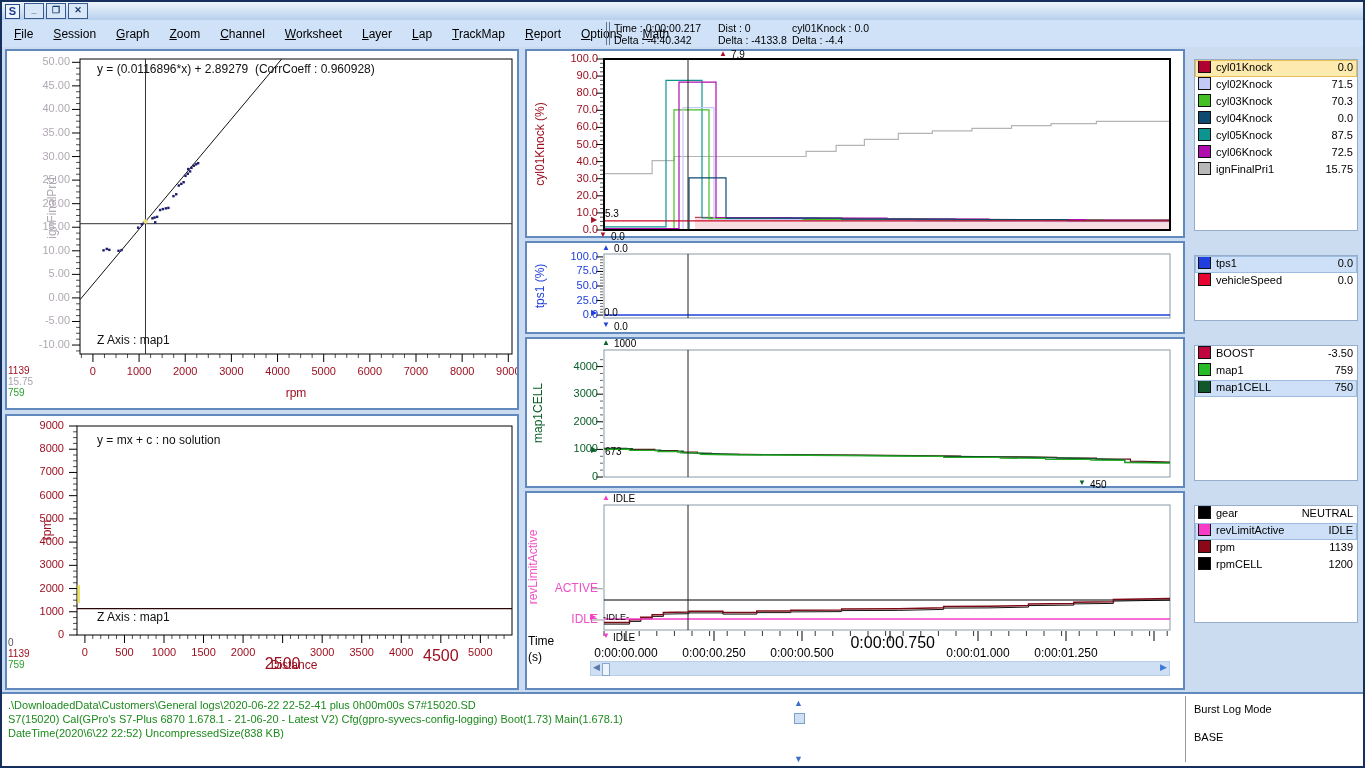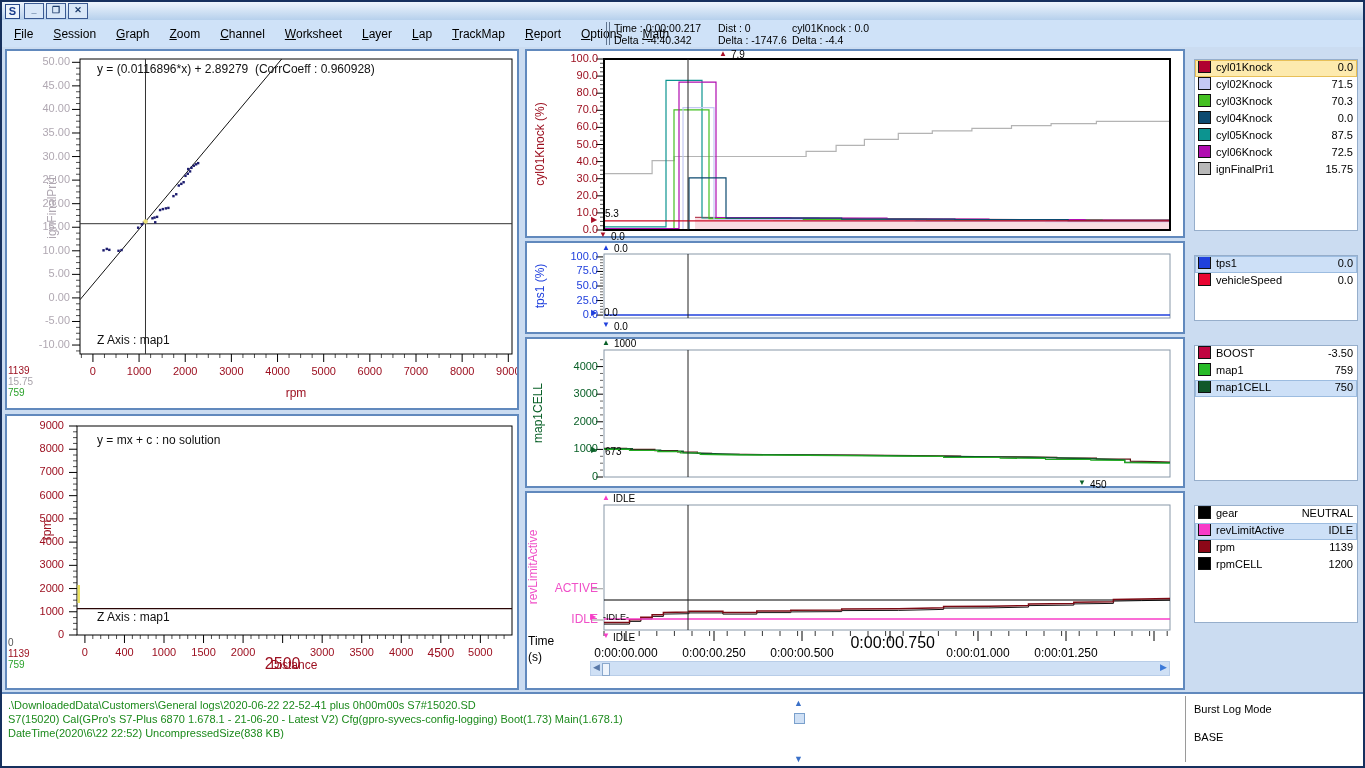--- a/index.html
+++ b/index.html
@@ -72,21 +72,21 @@
         <span class="mi"><u>T</u>rackMap</span>
         <span class="mi"><u>R</u>eport</span>
         <span class="mi"><u>O</u>ptions</span>
         <span class="mi"><u>M</u>ath</span>
       </div>
     <div id="info-sep"></div>
     <span class="infocell" style="left:612px;top:2px;">Time : 0:00:00.217</span>
     <span class="infocell" style="left:716px;top:2px;">Dist : 0</span>
     <span class="infocell" style="left:790px;top:2px;">cyl01Knock : 0.0</span>
     <span class="infocell" style="left:612px;top:14px;">Delta : -4:40.342</span>
-    <span class="infocell" style="left:716px;top:14px;">Delta : -1747.6</span>
+    <span class="infocell" style="left:716px;top:14px;">Delta : -4133.8</span>
     <span class="infocell" style="left:790px;top:14px;">Delta : -4.4</span>
   </div>
 
   <div class="panel" style="left:3px;top:47px;width:514px;height:361px;"></div>
   <div class="panel" style="left:3px;top:412px;width:514px;height:276px;"></div>
   <div class="panel" style="left:523px;top:47px;width:660px;height:189px;"></div>
   <div class="panel" style="left:523px;top:239px;width:660px;height:93px;"></div>
   <div class="panel" style="left:523px;top:335px;width:660px;height:151px;"></div>
   <div class="panel" style="left:523px;top:489px;width:660px;height:199px;"></div>
 
@@ -593,29 +593,29 @@
       <div class="tl" style="left: 11px; top: 28.2222px; width: 48px; text-align: right; color: rgb(156, 16, 32); font-size: 11px;">8000</div>
       <div class="tl" style="left: 11px; top: 51.4444px; width: 48px; text-align: right; color: rgb(156, 16, 32); font-size: 11px;">7000</div>
       <div class="tl" style="left: 11px; top: 74.6667px; width: 48px; text-align: right; color: rgb(156, 16, 32); font-size: 11px;">6000</div>
       <div class="tl" style="left: 11px; top: 97.8889px; width: 48px; text-align: right; color: rgb(156, 16, 32); font-size: 11px;">5000</div>
       <div class="tl" style="left: 11px; top: 121.111px; width: 48px; text-align: right; color: rgb(156, 16, 32); font-size: 11px;">4000</div>
       <div class="tl" style="left: 11px; top: 144.333px; width: 48px; text-align: right; color: rgb(156, 16, 32); font-size: 11px;">3000</div>
       <div class="tl" style="left: 11px; top: 167.556px; width: 48px; text-align: right; color: rgb(156, 16, 32); font-size: 11px;">2000</div>
       <div class="tl" style="left: 11px; top: 190.778px; width: 48px; text-align: right; color: rgb(156, 16, 32); font-size: 11px;">1000</div>
       <div class="tl" style="left: 11px; top: 214px; width: 48px; text-align: right; color: rgb(156, 16, 32); font-size: 11px;">0</div>
       <div class="tl" style="left: 55.9091px; top: 232px; width: 48px; text-align: center; color: rgb(156, 16, 32); font-size: 11px;">0</div>
-      <div class="tl" style="left: 95.4545px; top: 232px; width: 48px; text-align: center; color: rgb(156, 16, 32); font-size: 11px;">400</div>
+      <div class="tl" style="left: 95.4545px; top: 232px; width: 48px; text-align: center; color: rgb(156, 16, 32); font-size: 11px;">500</div>
       <div class="tl" style="left: 135px; top: 232px; width: 48px; text-align: center; color: rgb(156, 16, 32); font-size: 11px;">1000</div>
       <div class="tl" style="left: 174.545px; top: 232px; width: 48px; text-align: center; color: rgb(156, 16, 32); font-size: 11px;">1500</div>
       <div class="tl" style="left: 214.091px; top: 232px; width: 48px; text-align: center; color: rgb(156, 16, 32); font-size: 11px;">2000</div>
       <div class="tl" style="left: 253.636px; top: 240px; width: 48px; text-align: center; color: rgb(156, 16, 32); font-size: 16px;">2500</div>
       <div class="tl" style="left: 293.182px; top: 232px; width: 48px; text-align: center; color: rgb(156, 16, 32); font-size: 11px;">3000</div>
       <div class="tl" style="left: 332.727px; top: 232px; width: 48px; text-align: center; color: rgb(156, 16, 32); font-size: 11px;">3500</div>
       <div class="tl" style="left: 372.273px; top: 232px; width: 48px; text-align: center; color: rgb(156, 16, 32); font-size: 11px;">4000</div>
-      <div class="tl" style="left: 411.818px; top: 232px; width: 48px; text-align: center; color: rgb(156, 16, 32); font-size: 12px;">4500</div>
+      <div class="tl" style="left: 411.818px; top: 232px; width: 48px; text-align: center; color: rgb(156, 16, 32); font-size: 16px;">4500</div>
       <div class="tl" style="left: 451.364px; top: 232px; width: 48px; text-align: center; color: rgb(156, 16, 32); font-size: 11px;">5000</div>
       <div class="tl" style="left: 3px; top: 223px; color: rgb(85, 85, 85); font-size: 10px;">0</div>
       <div class="tl" style="left: 3px; top: 234px; color: rgb(156, 16, 32); font-size: 10px;">1139</div>
       <div class="tl" style="left: 3px; top: 245px; color: rgb(42, 162, 42); font-size: 10px;">759</div>
     </div>
   <div class="lay" id="lblM" style="left:523px;top:47px;width:660px;height:641px;">
     <div class="vt" style="left:-50px;top:88px;color:#9c1020;">cyl01Knock (%)</div>
     <div class="vt" style="left:-50px;top:230px;color:#2040dd;">tps1 (%)</div>
     <div class="vt" style="left:-52px;top:357px;color:#0a6028;">map1CELL</div>
     <div class="vt" style="left:-57px;top:511px;color:#f050c8;">revLimitActive</div>

